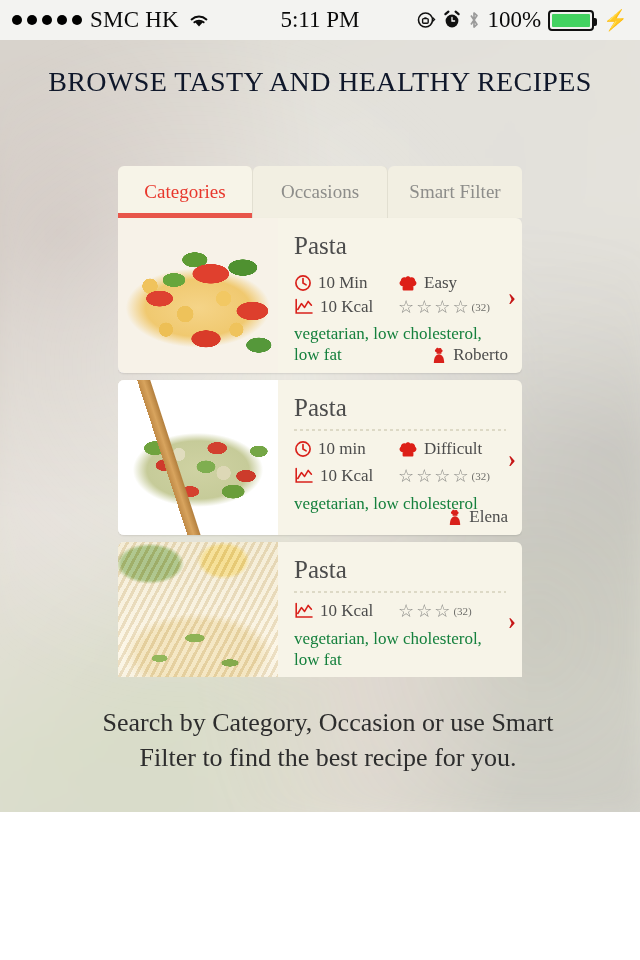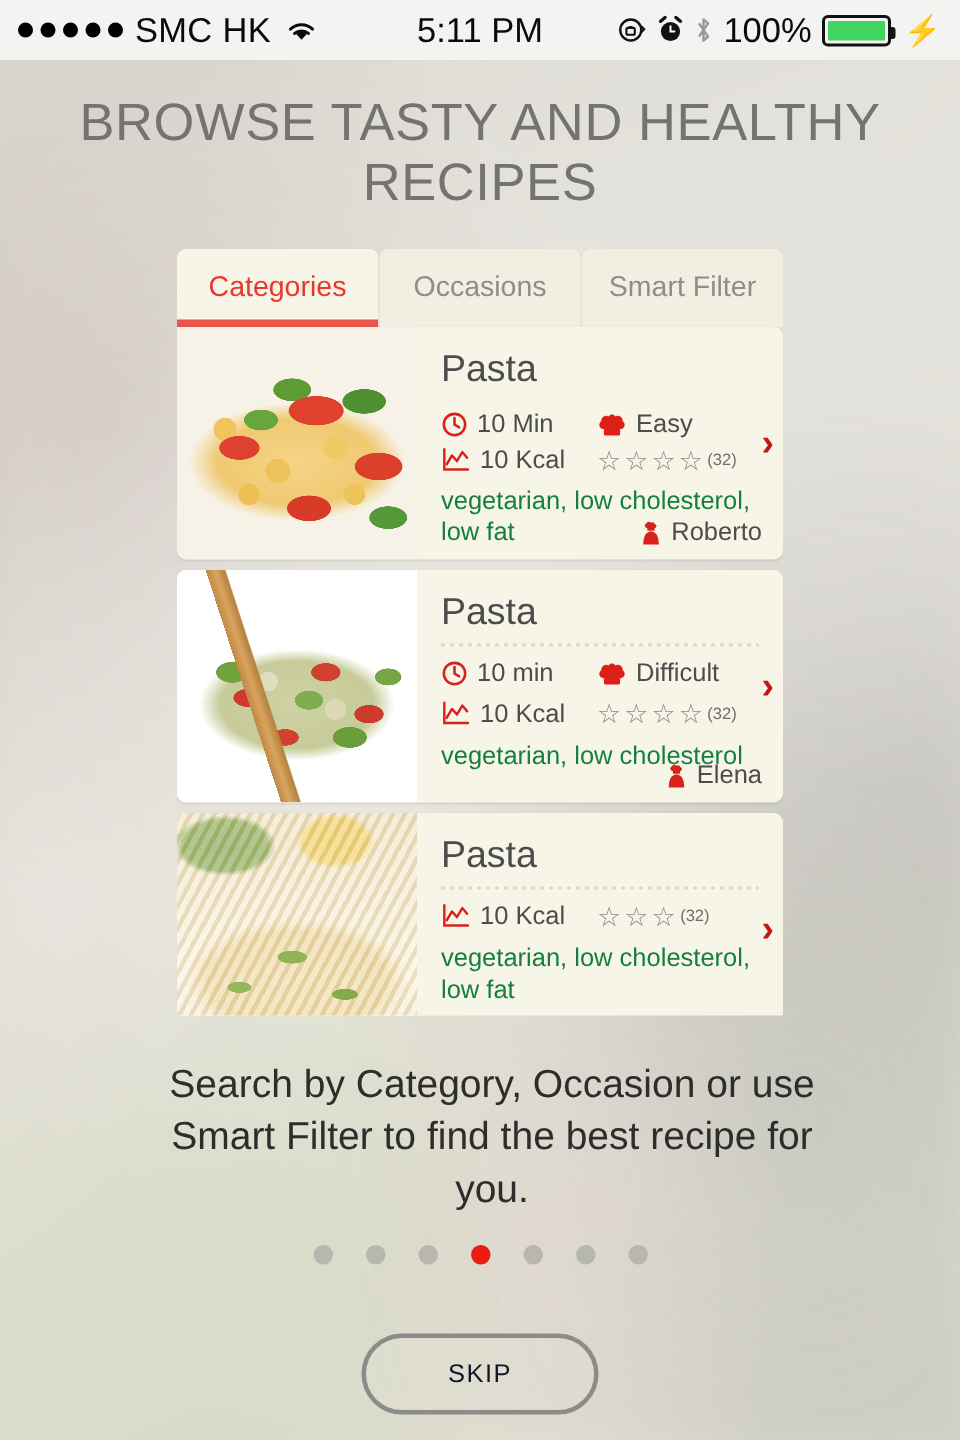--- a/index.html
+++ b/index.html
@@ -7,23 +7,24 @@
   html, body {
     width: 640px;
     height: 960px;
     overflow: hidden;
     font-family: "Liberation Sans", sans-serif;
   }
 
   #app {
     position: relative;
     width: 640px;
-    height: 960px;
+    height: 812px;
     background: #e8e7e0;
     overflow: hidden;
+    font-family: Liberation Serif, serif;
   }
 
   
   .bg-layer {
     position: absolute;
     inset: 0;
     background:
       radial-gradient(circle at 12% 30%, rgba(206,196,190,0.95) 0%, rgba(206,196,190,0) 34%),
       radial-gradient(circle at 8% 62%, rgba(229,223,218,0.9) 0%, rgba(229,223,218,0) 30%),
       radial-gradient(ellipse at 78% 22%, rgba(226,224,219,0.95) 0%, rgba(226,224,219,0) 40%),
@@ -84,22 +85,22 @@
   }
   .battery span { display: block; height: 100%; width: 100%; background: #43d361; border-radius: 1px; }
   .bolt { font-size: 20px; margin-left: 2px; }
 
   
   .headline {
     position: relative;
     z-index: 10;
     margin-top: 22px;
     text-align: center;
-    color: #737373;
-    font-size: 35px;
+    color: #0f172a;
+    font-size: 28px;
     line-height: 40px;
     letter-spacing: .4px;
     padding: 0 40px;
   }
 
   
   .panel {
     position: absolute;
     left: 118px; top: 166px;
     width: 404px; height: 511px;

